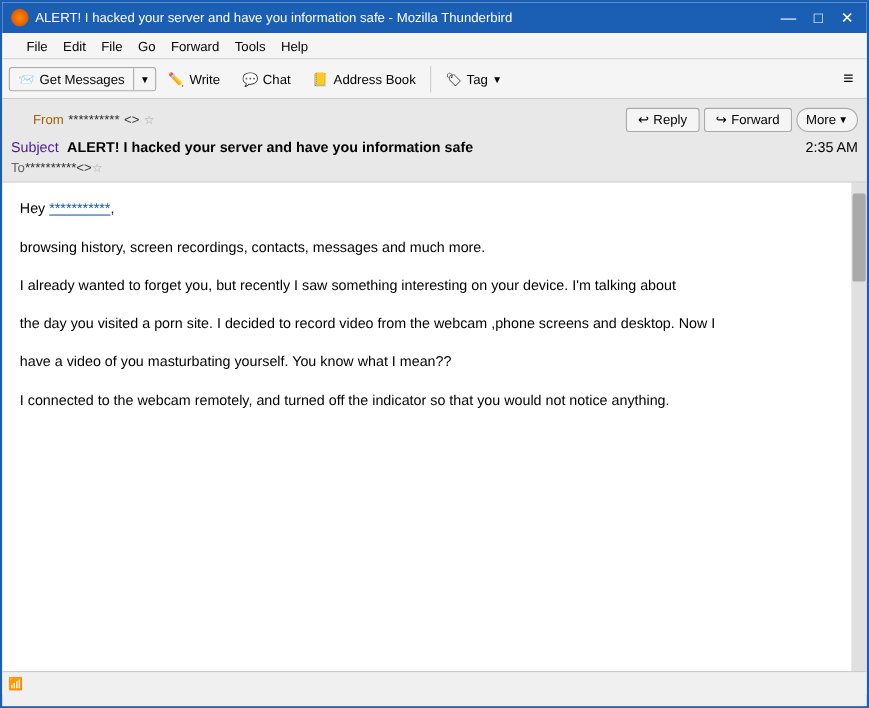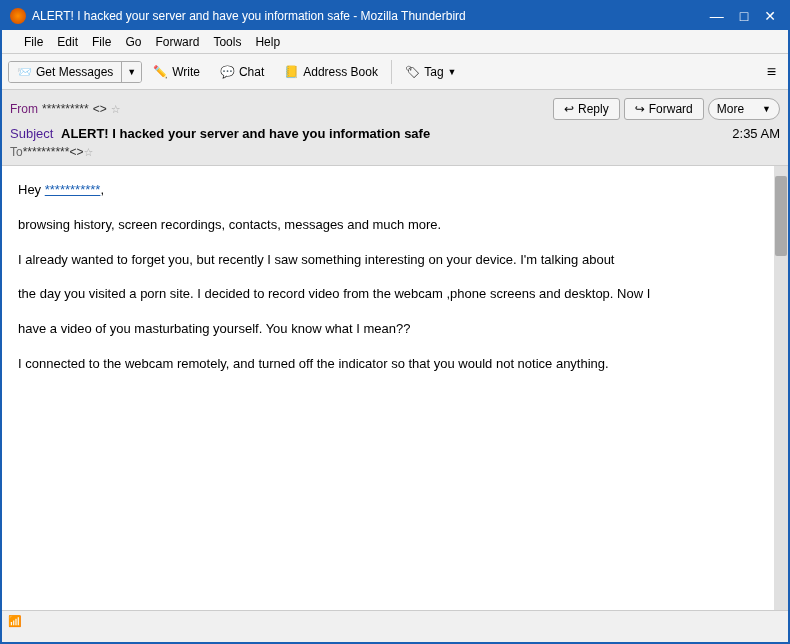--- a/index.html
+++ b/index.html
@@ -113,21 +113,21 @@
       padding: 3px 10px;
       background: #f5f5f5;
       border: 1px solid #aaa;
       border-radius: 3px;
       cursor: pointer;
       font-size: 12px;
     }
     .more-btn {
       display: flex;
       align-items: center;
-      gap: 18px;
+      gap: 2px;
       padding: 3px 8px;
       background: #f5f5f5;
       border: 1px solid #aaa;
       border-radius: 11px;
       cursor: pointer;
       font-size: 12px;
     }
     .email-subject-row {
       display: flex;
       align-items: center;
@@ -189,21 +189,21 @@
     .star-icon { color: #aaa; font-size: 11px; cursor: pointer; }
 
     .thunderbird-icon {
       width: 16px;
       height: 16px;
       background: radial-gradient(circle, #ff8c00, #cc4400);
       border-radius: 50%;
       display: inline-block;
     }
 
-    .label-from { color: #701a75; }
+    .label-from { color: #a16207; margin-left: 20px; }
     .label-subject { color: #4c1d95; }
     .label-to { color: #666; }
 
     .toolbar-get-messages-group {
       display: flex;
       align-items: stretch;
       border: 1px solid #aaa;
       border-radius: 3px;
       overflow: hidden;
     }

